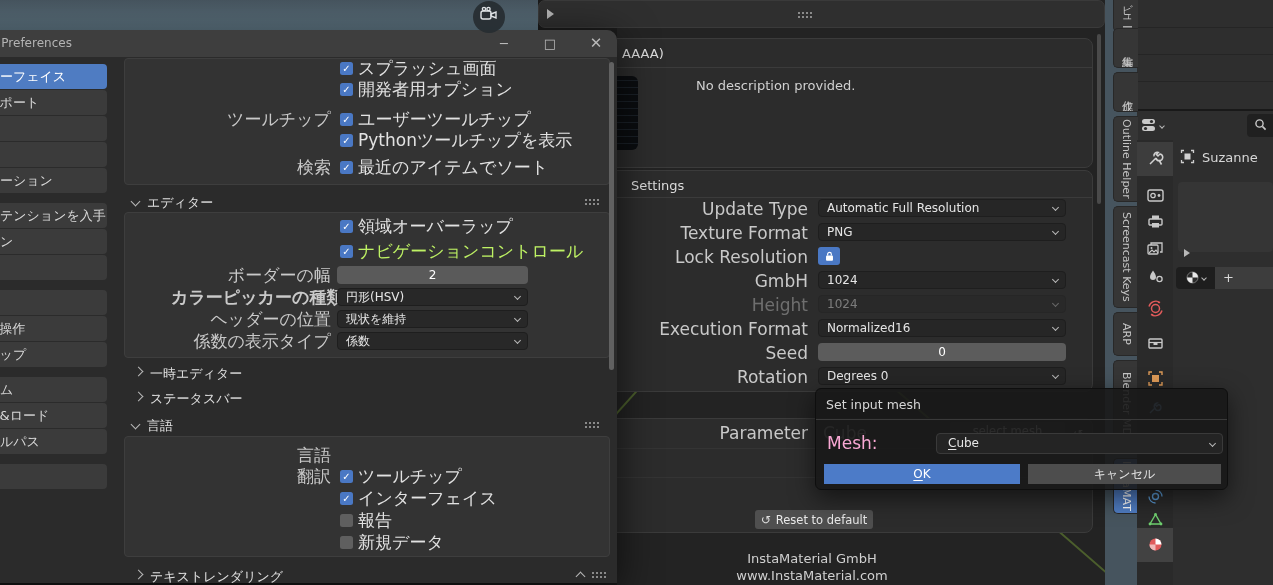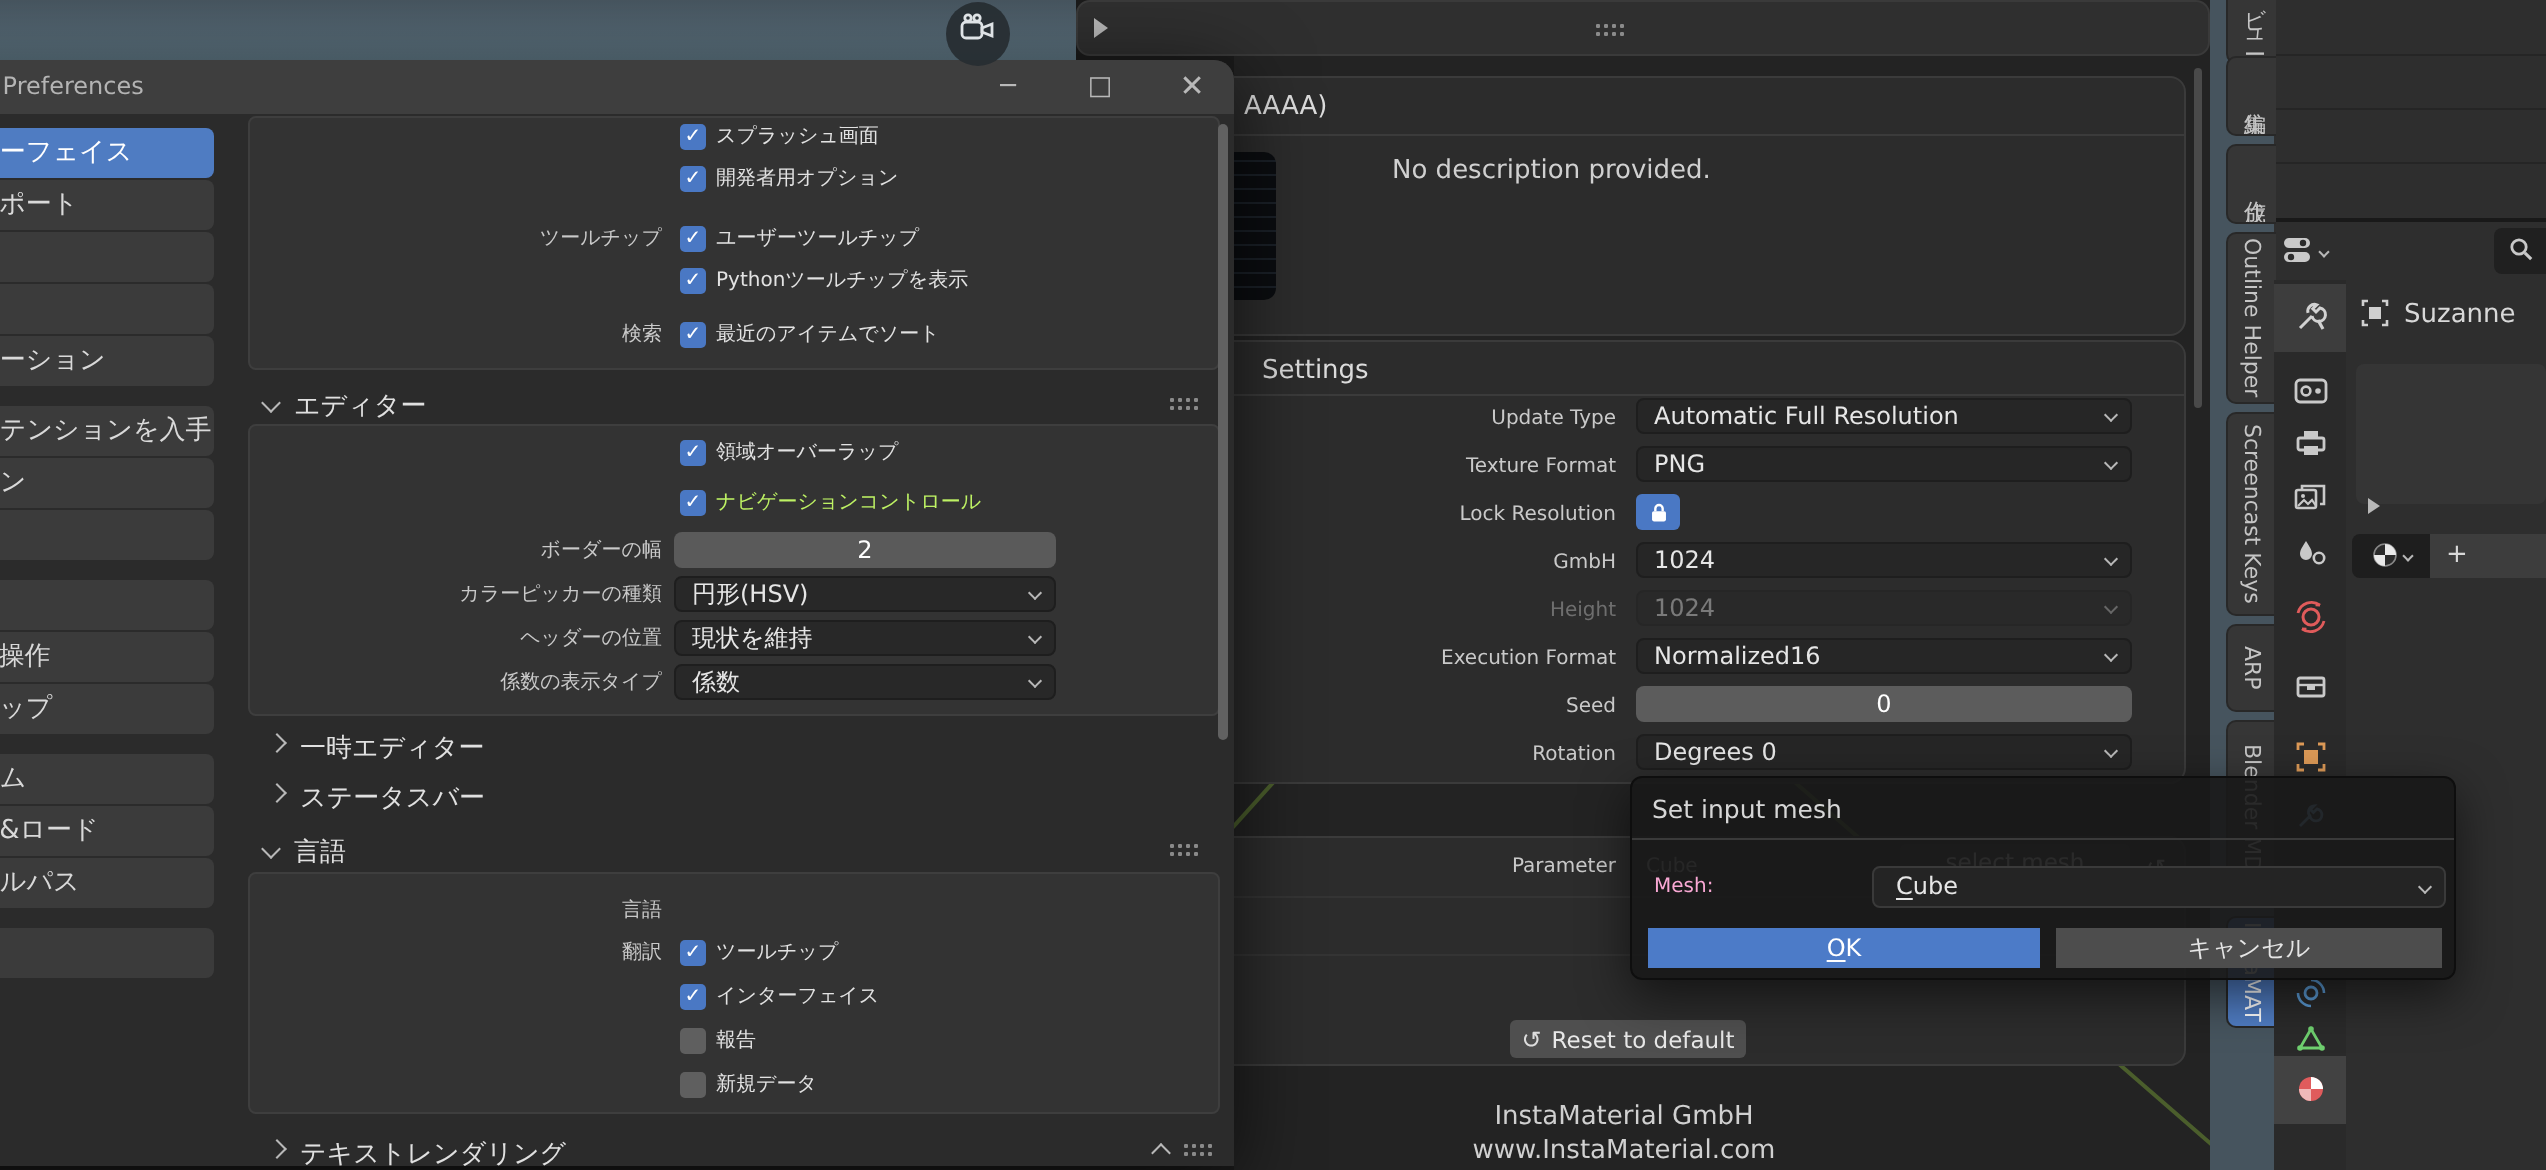--- a/index.html
+++ b/index.html
@@ -1,19 +1,19 @@
 <!DOCTYPE html>
 <html><head>
 <meta charset="utf-8">
 <style>
   * { margin:0; padding:0; box-sizing:border-box; }
   html,body { width:1273px; height:585px; overflow:hidden; background:#1b1b1b;
     font-family:"DejaVu Sans","Liberation Sans",sans-serif; }
   .abs { position:absolute; }
-  .txt { color:#d0d0d0; font-size:10px; line-height:15px; white-space:nowrap; }
+  .txt { color:#d0d0d0; font-size:17px; line-height:15px; white-space:nowrap; }
   .rlab { text-align:right; color:#c9c9c9; }
   
   #viewport-top { left:0; top:0; width:538px; height:30px;
     background:linear-gradient(#47555f,#5d7481); }
   #screencast-btn { left:473px; top:1px; width:32px; height:32px; border-radius:50%;
     background:rgba(38,44,49,.92); z-index:30; display:flex; align-items:center; justify-content:center; }
   
   #topstrip { left:538px; top:0; width:567px; height:28px; background:#2f2f2f;
     border:1px solid #3a3a3a; border-radius:7px; z-index:2; }
   .tri-r { width:0; height:0; border-top:5px solid transparent; border-bottom:5px solid transparent;
@@ -204,21 +204,21 @@
   <span class="abs chev" style="left:189px;top:168px;"></span>
   <div class="abs seclbl" style="left:204px;top:164px;">エディター</div>
   <div class="abs dots" style="left:641px;top:168px;"></div>
   <div class="abs pbox" style="left:181px;top:182px;width:486px;height:146px;"></div>
   <span class="abs cb cb-on" style="left:397px;top:190px;"></span>
   <div class="abs txt" style="left:415px;top:189px;color:#e2e2e2;">領域オーバーラップ</div>
   <span class="abs cb cb-on" style="left:397px;top:215px;"></span>
   <div class="abs txt" style="left:415px;top:214px;color:#bef264;">ナビゲーションコントロール</div>
   <div class="abs txt rlab" style="left:228px;top:238px;width:160px;">ボーダーの幅</div>
   <div class="slider" style="left:394px;top:236px;width:191px;background:#5a5a5a;">2</div>
-  <div class="abs txt rlab" style="left:228px;top:260px;width:160px;">カラーピッカーの種類</div>
+  <div class="abs txt rlab" style="left:228px;top:260px;width:160px;font-weight:bold;">カラーピッカーの種類</div>
   <div class="dd" style="left:394px;top:258px;width:191px;background:#282828;"><span>円形(HSV)</span><span class="chev"></span></div>
   <div class="abs txt rlab" style="left:228px;top:282px;width:160px;">ヘッダーの位置</div>
   <div class="dd" style="left:394px;top:280px;width:191px;background:#282828;"><span>現状を維持</span><span class="chev"></span></div>
   <div class="abs txt rlab" style="left:228px;top:304px;width:160px;">係数の表示タイプ</div>
   <div class="dd" style="left:394px;top:302px;width:191px;background:#282828;"><span>係数</span><span class="chev"></span></div>
 
   <span class="abs chev chev-r" style="left:192px;top:338px;"></span>
   <div class="abs seclbl" style="left:207px;top:335px;">一時エディター</div>
   <span class="abs chev chev-r" style="left:192px;top:363px;"></span>
   <div class="abs seclbl" style="left:207px;top:360px;">ステータスバー</div>

